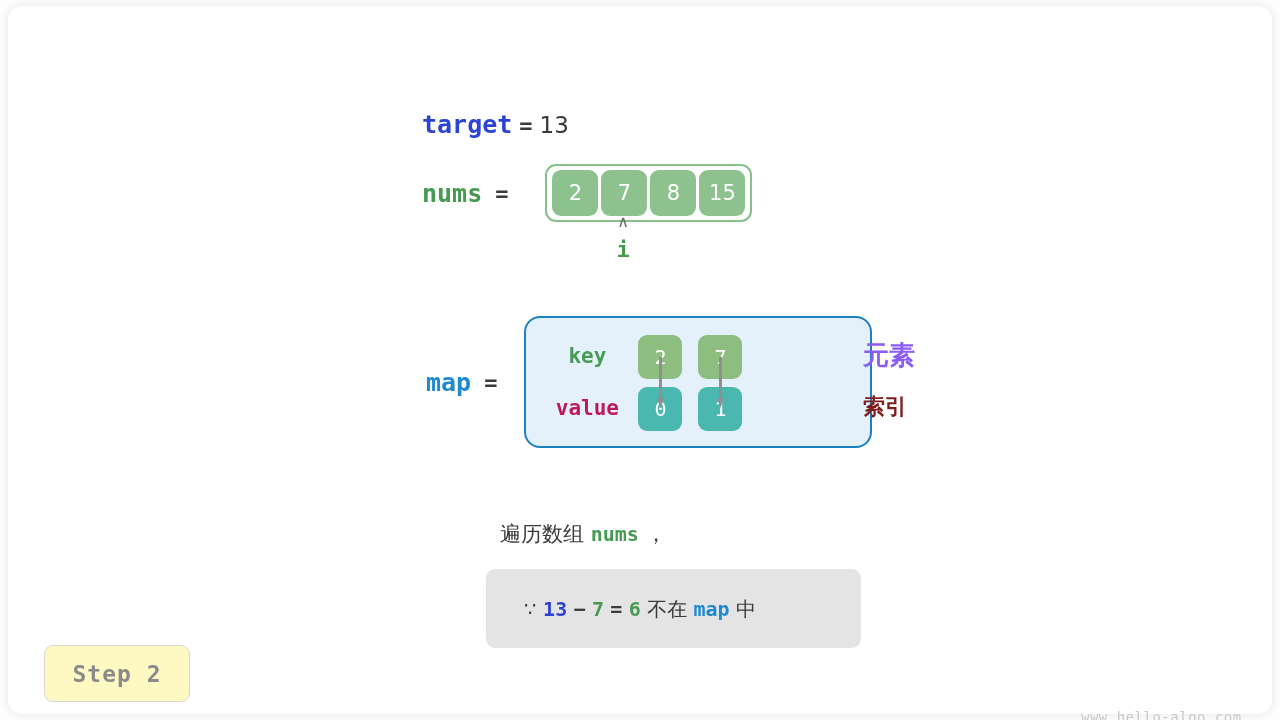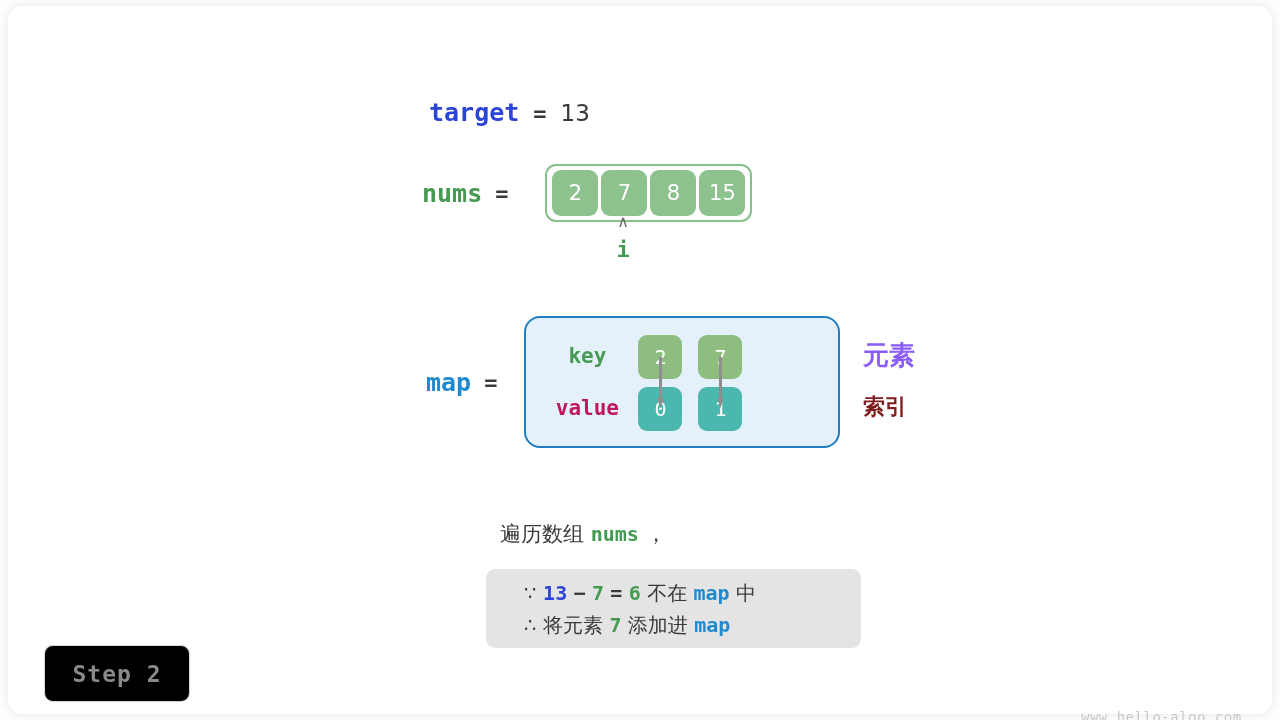--- a/index.html
+++ b/index.html
@@ -27,26 +27,25 @@
     height: 708px;
     background: #ffffff;
     border-radius: 14px;
     box-shadow: 0 0 10px rgba(0,0,0,0.10);
   }
 
   
   .target-row {
     position: absolute;
     left: 414px;
-    top: 92px;
+    top: 104px;
     display: flex;
     align-items: baseline;
-    gap: 14px;
+    gap: 7px;
     white-space: nowrap;
-    margin-left: 7px;
   }
   .var-target {
     font-family: "DejaVu Sans Mono", monospace;
     font-weight: bold;
     font-size: 25px;
     color: #2b44d6;
     letter-spacing: 0px;
   }
   .eq {
     font-family: "DejaVu Sans Mono", monospace;
@@ -144,20 +143,21 @@
     color: #3a3a3a;
   }
   .map-box {
     margin-left: 27px;
     width: 312px;
     height: 128px;
     border: 2px solid #1f7fc4;
     border-radius: 16px;
     background: #e4f0fa;
     position: relative;
+    padding-left: 32px;
   }
   .map-labels {
     position: absolute;
     left: 0;
     top: 0;
     width: 122px;
     height: 100%;
     display: flex;
     flex-direction: column;
     justify-content: center;
@@ -309,21 +309,21 @@
 
   
   .step-badge {
     position: absolute;
     left: 36px;
     top: 639px;
     width: 144px;
     height: 55px;
     border: 1px solid #d6d6d6;
     border-radius: 9px;
-    background: #000000;
+    background: #fef9c3;
     display: flex;
     align-items: center;
     justify-content: center;
     font-family: "DejaVu Sans Mono", monospace;
     font-weight: bold;
     font-size: 23px;
     color: #8a8a8a;
     letter-spacing: 1px;
   }
 
@@ -411,26 +411,19 @@
         <span class="sym">∵</span>
         <span class="num-blue">13</span>
         <span class="op">−</span>
         <span class="num-green">7</span>
         <span class="op">=</span>
         <span class="num-green">6</span>
         <span>不在</span>
         <span class="kw-map">map</span>
         <span>中</span>
       </div>
-      <div class="note-line">
-        <span class="sym">∴</span>
-        <span>将元素</span>
-        <span class="num-green">7</span>
-        <span>添加进</span>
-        <span class="kw-map">map</span>
-      </div>
     </div>
 
     <div class="step-badge">Step 2</div>
     <div class="watermark">www.hello-algo.com</div>
 
   </div>
 </div>
 
 </body></html>

